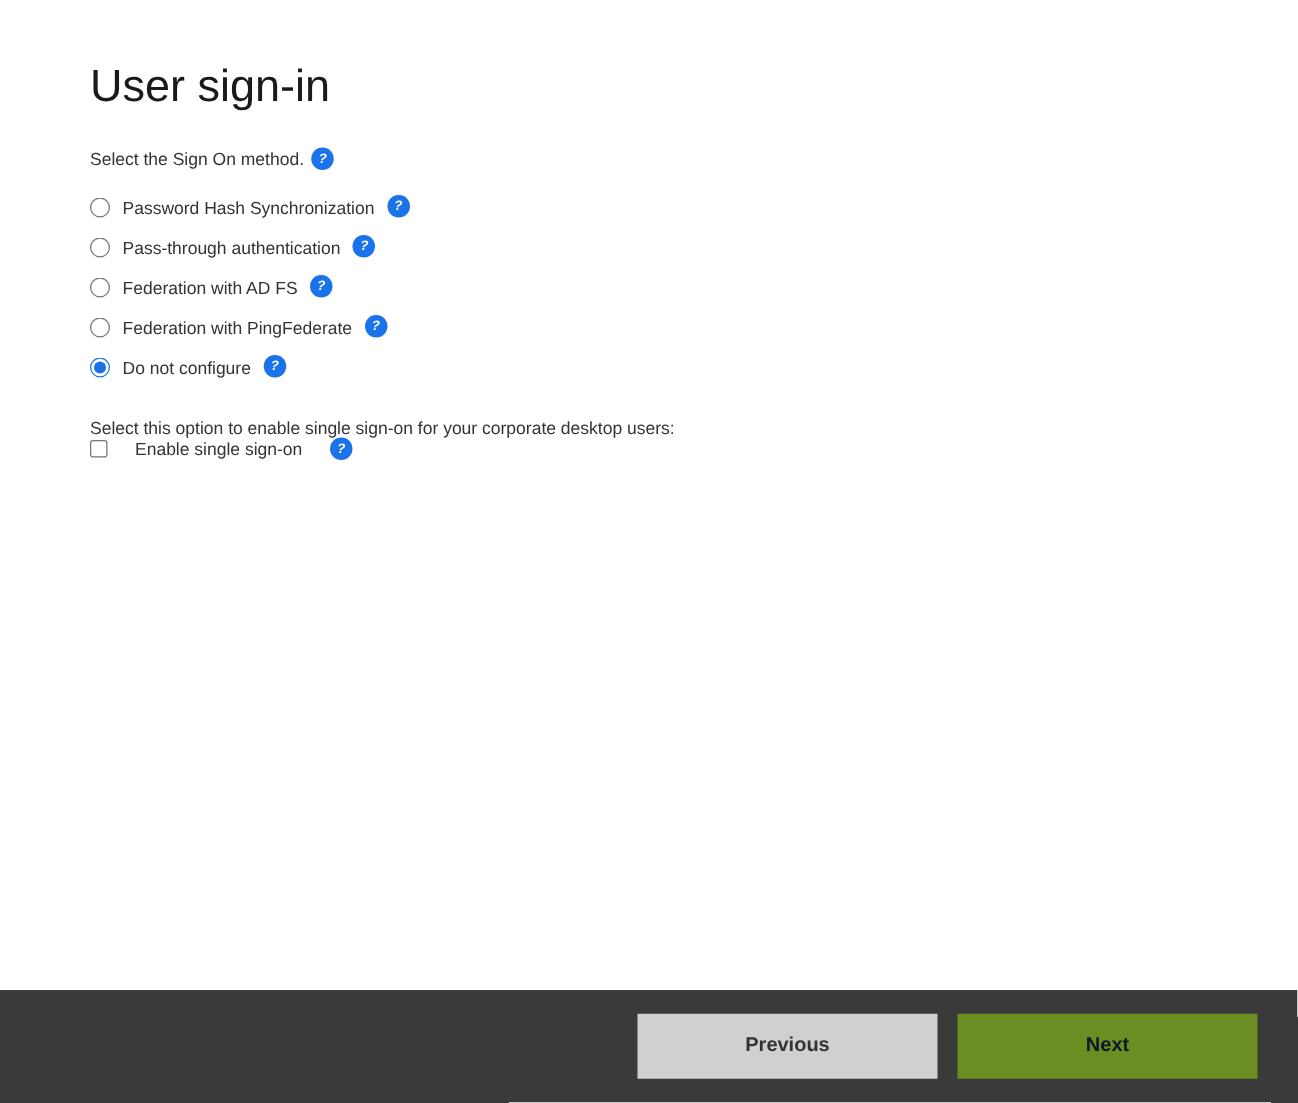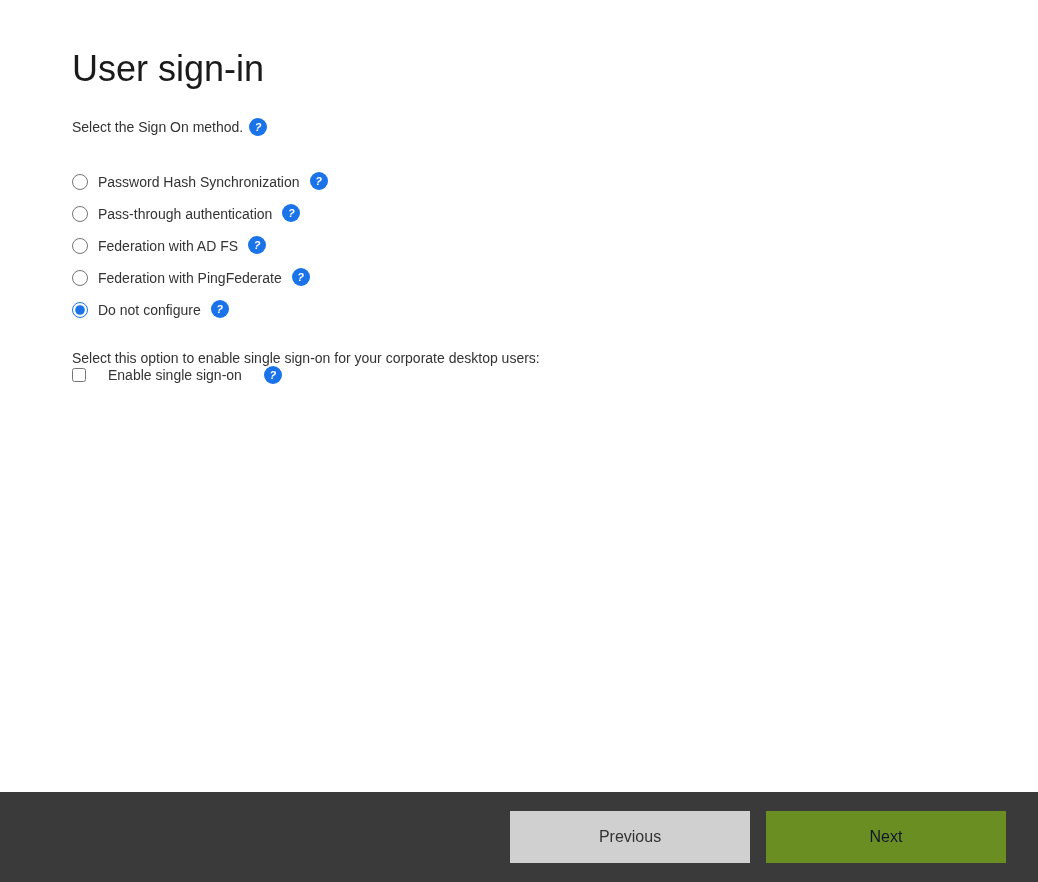--- a/index.html
+++ b/index.html
@@ -28,21 +28,21 @@
     .page-title {
       font-size: 36px;
       font-weight: 300;
       color: #1a1a1a;
       margin-bottom: 28px;
     }
 
     .section-label {
       font-size: 14px;
       color: #333;
-      margin-bottom: 36px;
+      margin-bottom: 20px;
       display: flex;
       align-items: center;
       gap: 6px;
     }
 
     .radio-group {
       display: flex;
       flex-direction: column;
       gap: 14px;
       margin-bottom: 32px;
@@ -114,21 +114,21 @@
       gap: 16px;
     }
 
     .btn {
       height: 52px;
       min-width: 240px;
       font-size: 16px;
       font-family: 'Segoe UI', Arial, sans-serif;
       border: none;
       cursor: pointer;
-      font-weight: 400;
+      font-weight: 700;
     }
 
     .btn-previous {
       background: #d0d0d0;
       color: #333;
     }
 
     .btn-next {
       background: #6b8e23;
       color: #0f172a;

